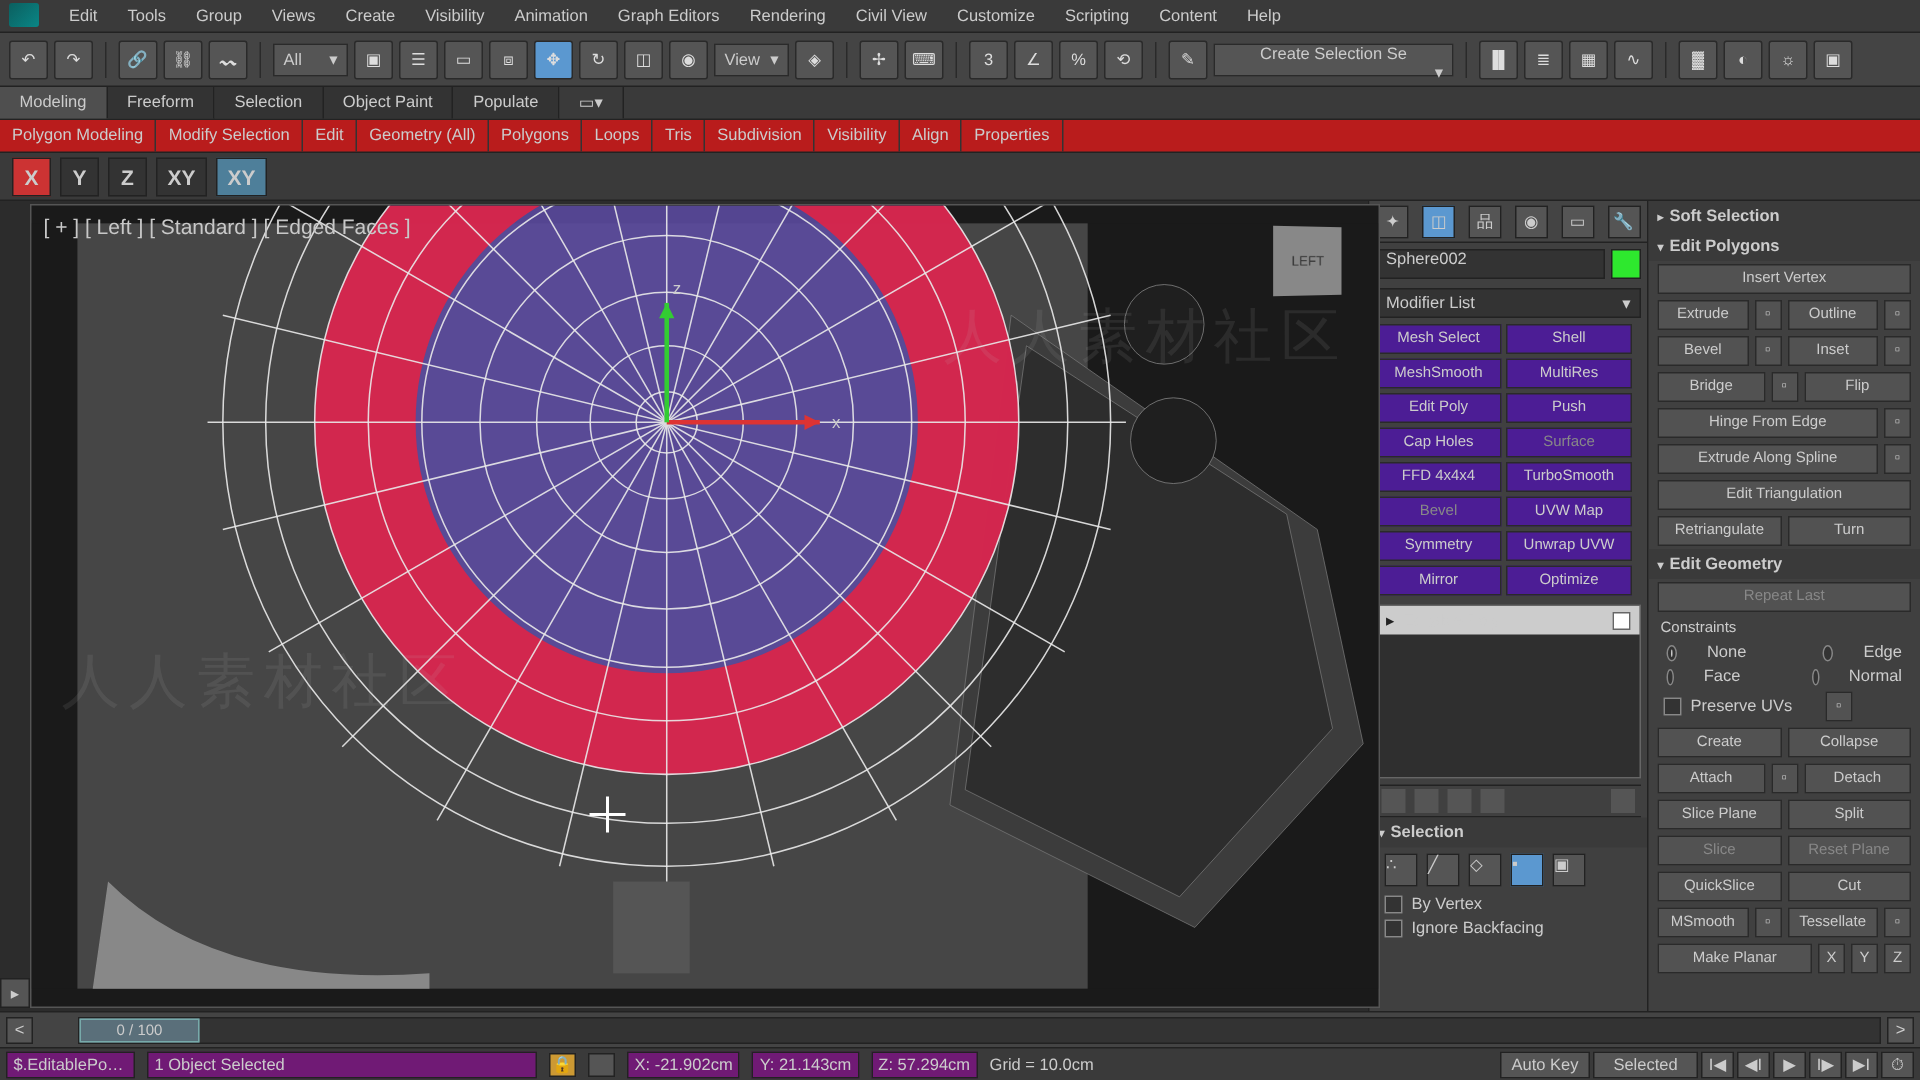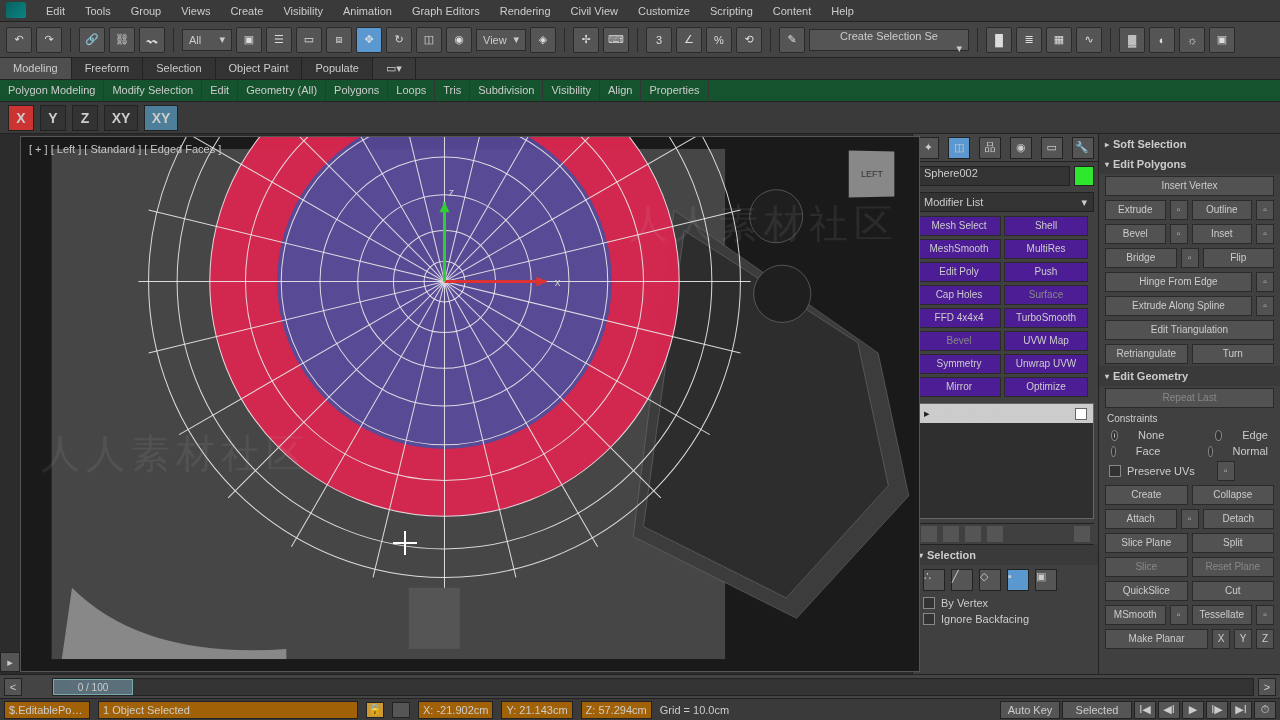--- a/index.html
+++ b/index.html
@@ -17,37 +17,37 @@
 .t-sep { width: 1px; height: 24px; background: #2a2a2a; margin: 0 4px; }
 .t-select { height: 22px; background: #555; border: 1px solid #2a2a2a; padding: 0 6px; display: flex; align-items: center; min-width: 50px; }
 .t-select.wide { min-width: 160px; flex-direction: column; }
 
 
 .ribbon-tabs { height: 22px; background: #3a3a3a; display: flex; align-items: stretch; border-bottom: 1px solid #222; }
 .ribbon-tabs span { padding: 4px 13px; background: #333; border-right: 1px solid #222; cursor: pointer; }
 .ribbon-tabs span.active { background: #4f4f4f; }
 
 
-.ribbon-sub { height: 22px; background: #14532d; display: flex; align-items: stretch; border-bottom: 1px solid #222; }
+.ribbon-sub { height: 22px; background: #b91c1c; display: flex; align-items: stretch; border-bottom: 1px solid #222; }
 .ribbon-sub span { padding: 4px 8px; cursor: pointer; border-right: 1px solid #333; }
 
 
 .axis-bar { height: 32px; background: #3a3a3a; display: flex; align-items: center; padding-left: 8px; gap: 6px; border-bottom: 1px solid #222; }
 .axis-btn { width: 26px; height: 26px; background: #333; border: 1px solid #222; display: flex; align-items: center; justify-content: center; font-weight: bold; font-size: 14px; }
 .axis-btn.x { background: #c33; }
 .axis-btn.hl { background: #4e7f9a; }
 
 
 .workspace { display: flex; height: calc(720px - 22px - 36px - 22px - 22px - 32px - 24px - 22px); }
 
 
 .viewport-wrap { flex: 1; position: relative; background: #2c2c2c; padding: 2px 4px 2px 8px; }
 .view-drag-btn { position:absolute; left:0; bottom:2px; width:20px; height:20px; background:#555; border:1px solid #222; display:flex; align-items:center; justify-content:center; }
 .viewport { position: relative; width: 100%; height: 100%; background: #1a1a1a; border: 1px solid #555; overflow: hidden; margin-left: 12px; }
-.viewport-label { position: absolute; top: 6px; left: 8px; color: #c8c8c8; z-index: 50; font-size: 11px; }
+.viewport-label { position: absolute; top: 6px; left: 8px; color: #c8c8c8; z-index: 50; font-size: 14px; }
 .viewcube { position: absolute; top: 14px; right: 24px; width: 46px; height: 46px; background: #888; z-index: 50; display:flex; align-items:center; justify-content:center; font-size:9px; color:#333; transform:perspective(160px) rotateY(8deg); }
 .viewport svg { position: absolute; inset: 0; width: 100%; height: 100%; }
 .move-cursor { position:absolute; left:370px; top:392px; width:30px; height:30px; z-index:60; }
 .move-cursor::before,.move-cursor::after{content:"";position:absolute;background:#fff;}
 .move-cursor::before{left:13px;top:2px;width:2px;height:24px;}
 .move-cursor::after{top:13px;left:2px;height:2px;width:24px;}
 .watermark { position:absolute; color:rgba(200,200,200,.10); font-size:39px; font-weight:normal; z-index:55; letter-spacing:6px; pointer-events:none;}
 
 
 .right-col { width: 368px; display: flex; background: #3a3a3a; }
@@ -90,21 +90,21 @@
 .radio.on::after { content:""; position:absolute; inset:2px; border-radius:50%; background:#ccc; }
 
 
 .timeline { height: 24px; background: #444; display: flex; align-items: center; border-top: 1px solid #222; padding: 0 4px; gap:4px; }
 .time-track { flex:1; height:18px; background:#333; border:1px solid #222; position:relative; margin-left:26px; }
 .time-thumb { position:absolute; left:0; top:0; height:100%; width:80px; background:#5a6f7a; border:1px solid #7aa; font-size:10px; text-align:center; line-height:16px; }
 .time-arrow { width:18px; height:18px; background:#555; border:1px solid #222; display:flex; align-items:center; justify-content:center; }
 
 
 .status-bar { height: 22px; background: #3a3a3a; display: flex; align-items: center; border-top: 1px solid #222; padding: 0 4px; gap: 8px; font-size:10px; }
-.status-field { height:18px; background:#a16207; border:1px solid #222; padding:0 4px; display:flex; align-items:center; }
+.status-field { height:18px; background:#701a75; border:1px solid #222; padding:0 4px; display:flex; align-items:center; }
 .play-ctrl { display:flex; gap:2px; margin-left:auto; }
 .play-ctrl span { width:22px; height:18px; background:#555; border:1px solid #222; display:flex; align-items:center; justify-content:center; }
 </style>
 </head>
 <body>
 
 <div class="menu-bar">
   <div class="app-icon"></div>
   <span>Edit</span>
   <span>Tools</span>

